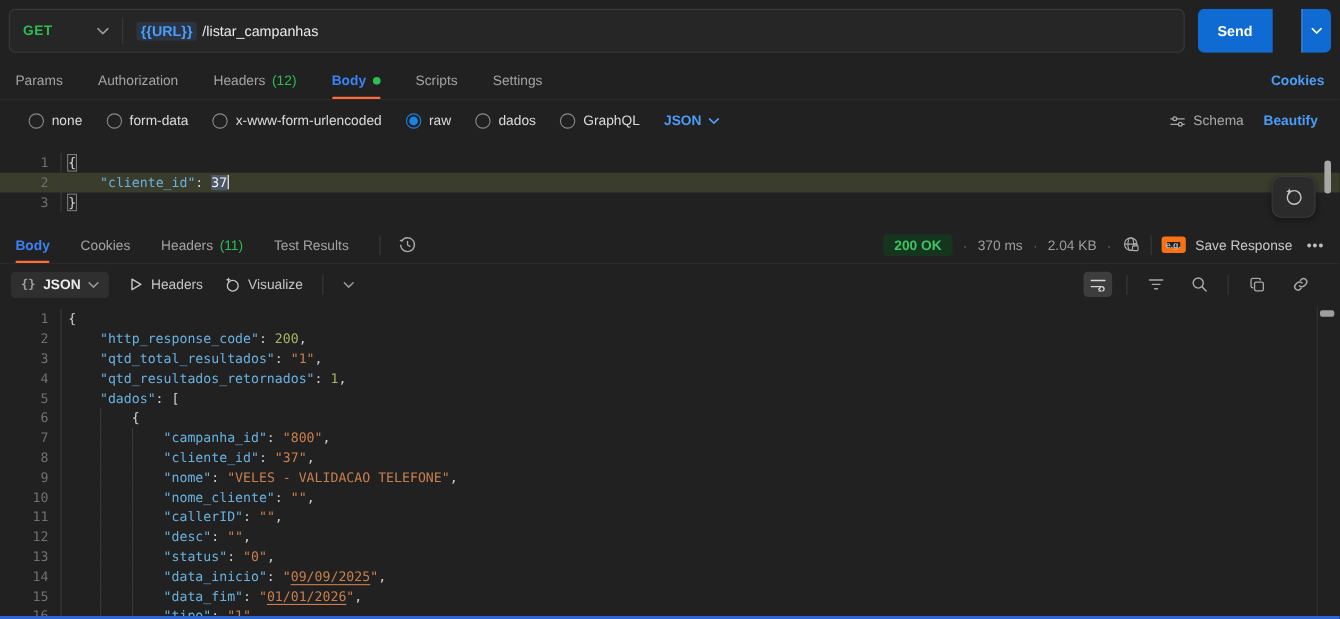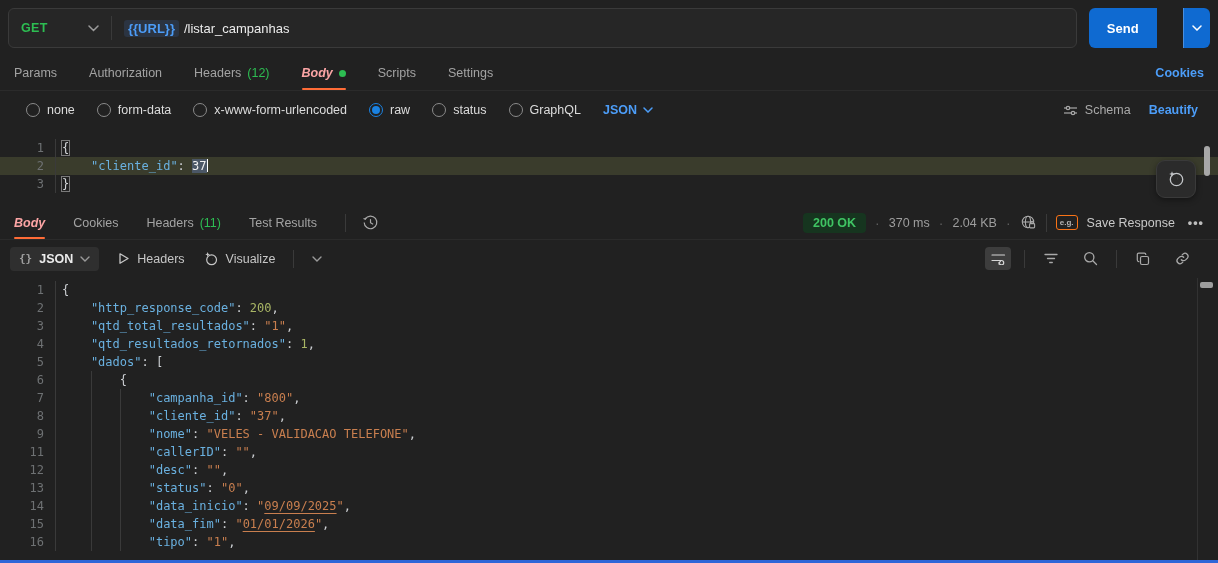--- a/index.html
+++ b/index.html
@@ -20,21 +20,21 @@
   .url-text { display:flex; align-items:center; gap:5px; padding-left:12px; font-size:13px; }
   .env-var { color:#4c9df8; background:#2b3442; border-radius:3px; padding:1px 4px; font-weight:600; }
   .url-path { color:#ececec; }
   .send-group { margin-left:12px; height:40px; display:flex; border-radius:6px; overflow:hidden;gap:26px; }
   .send-main { background:#0f6ad1; color:#fff; font-weight:600; font-size:13px; border:none; padding:0 18px; cursor:pointer; font-family:inherit; }
   .send-caret { background:#0f6ad1; border:none; border-left:1px solid rgba(255,255,255,.25); width:30px; display:flex; align-items:center; justify-content:center; cursor:pointer; }
 
   
   .req-tabs { top:56px; left:0; right:0; height:35px; border-bottom:1px solid #2b2b2b; display:flex; align-items:stretch; gap:32px; padding:0 14px; }
   .tab { display:flex; align-items:center; gap:6px; color:#a3a3a3; cursor:pointer; position:relative; font-size:12.5px; }
-  .tab.active { color:#fca5a5; font-weight:600;font-style:italic; }
+  .tab.active { color:#3b82f6; font-weight:600; }
   .tab.active::after { content:""; position:absolute; left:0; right:0; bottom:0; height:2px; background:#ff6c37; border-radius:1px; }
   .tab .count { color:#2dbd52; }
   .tab .dot { width:7px; height:7px; border-radius:50%; background:#2dbd52; }
   .cookies-link { position:absolute; right:14px; top:0; bottom:0; display:flex; align-items:center; color:#4c9df8; font-weight:600; cursor:pointer; }
 
   
   .mode-row { top:91px; left:12px; right:0; height:38px; display:flex; align-items:center; gap:22px; padding:0 14px; }
   .radio-item { display:flex; align-items:center; gap:7px; color:#dcdcdc; cursor:pointer; }
   .radio-circle { width:14px; height:14px; border-radius:50%; border:1.5px solid #8a8a8a; flex:0 0 auto; position:relative; }
   .radio-item.selected .radio-circle { border-color:#1a82e2; }
@@ -66,21 +66,21 @@
   .postbot-btn { right:22px; top:21px; width:40px; height:38px; background:#2b2b2b; border:1px solid #3a3a3a; border-radius:9px; display:flex; align-items:center; justify-content:center; cursor:pointer; box-shadow:0 2px 6px rgba(0,0,0,.4); }
 
   
   .resp-header { top:206px; left:0; right:0; height:34px; border-bottom:1px solid #2b2b2b; display:flex; align-items:stretch; gap:28px; padding:0 14px; }
   .resp-header .tab { font-size:12.5px; }
   .hist-wrap { display:flex; align-items:center; gap:16px; }
   .v-div { width:1px; height:18px; background:#3a3a3a; align-self:center; }
   .resp-meta { margin-left:auto; display:flex; align-items:center; gap:9px; color:#9e9e9e; }
   .status-badge { color:#3fc463; background:#16351f; border-radius:4px; padding:3px 10px; font-weight:600; }
   .meta-dot { color:#5d5d5d; font-size:14px; }
-  .save-chip { display:flex; align-items:center; justify-content:center; width:22px; height:15px; border:1px solid #f97316; border-radius:3px; color:#b5b5b5; font-size:8px; font-weight:600; }
+  .save-chip { display:flex; align-items:center; justify-content:center; width:22px; height:15px; border:5px solid #f97316; border-radius:3px; color:#b5b5b5; font-size:8px; font-weight:600; }
   .save-label { color:#c9c9c9; cursor:pointer; }
   .more-dots { color:#bdbdbd; letter-spacing:1px; font-weight:700; cursor:pointer; padding-left:4px; }
 
   
   .resp-toolbar { top:240px; left:0; right:0; height:37px; display:flex; align-items:center; padding:0 10px; gap:18px; }
   .format-btn { display:flex; align-items:center; gap:7px; background:#2f2f2f; border-radius:4px; padding:5px 9px; cursor:pointer; }
   .format-braces { color:#9f9f9f; font-weight:700; font-family:"DejaVu Sans Mono",monospace; font-size:11px; }
   .format-label { color:#ececec; font-weight:600; }
   .tool-item { display:flex; align-items:center; gap:7px; color:#c6c6c6; cursor:pointer; }
   .toolbar-right { margin-left:auto; display:flex; align-items:center; gap:13px; padding-right:13px; }
@@ -163,21 +163,21 @@
       <span class="radio-item">
         <span class="radio-circle"></span>
         <span>x-www-form-urlencoded</span>
       </span>
       <span class="radio-item selected">
         <span class="radio-circle"></span>
         <span>raw</span>
       </span>
       <span class="radio-item">
         <span class="radio-circle"></span>
-        <span>status</span>
+        <span>dados</span>
       </span>
       <span class="radio-item">
         <span class="radio-circle"></span>
         <span>GraphQL</span>
       </span>
     </span>
   <span class="lang-select">
     <span>JSON</span>
     <svg width="10" height="6" viewBox="0 0 10 6">
         <path d="M1 1l4 4 4-4" fill="none" stroke="#4c9df8" stroke-width="1.5" stroke-linecap="round"></path>
@@ -337,20 +337,21 @@
 <div class="abs editor resp-editor" id="resp-editor">
     <div class="code-line"><span class="ln">1</span><span class="code"><span style="padding-left: 0ch;"><span class="tk-p">{</span></span></span></div>
     <div class="code-line"><span class="ln">2</span><span class="code"><span style="padding-left: 4ch;"><span class="tk-k">"http_response_code"</span><span class="tk-p">: </span><span class="tk-d">200</span><span class="tk-p">,</span></span></span></div>
     <div class="code-line"><span class="ln">3</span><span class="code"><span style="padding-left: 4ch;"><span class="tk-k">"qtd_total_resultados"</span><span class="tk-p">: </span><span class="tk-s">"1"</span><span class="tk-p">,</span></span></span></div>
     <div class="code-line"><span class="ln">4</span><span class="code"><span style="padding-left: 4ch;"><span class="tk-k">"qtd_resultados_retornados"</span><span class="tk-p">: </span><span class="tk-d">1</span><span class="tk-p">,</span></span></span></div>
     <div class="code-line"><span class="ln">5</span><span class="code"><span style="padding-left: 4ch;"><span class="tk-k">"dados"</span><span class="tk-p">: [</span></span></span></div>
     <div class="code-line"><span class="ln">6</span><span class="code"><span class="guide" style="left: calc(4ch + 6px);"></span><span style="padding-left: 8ch;"><span class="tk-p">{</span></span></span></div>
     <div class="code-line"><span class="ln">7</span><span class="code"><span class="guide" style="left: calc(4ch + 6px);"></span><span class="guide" style="left: calc(8ch + 6px);"></span><span style="padding-left: 12ch;"><span class="tk-k">"campanha_id"</span><span class="tk-p">: </span><span class="tk-s">"800"</span><span class="tk-p">,</span></span></span></div>
     <div class="code-line"><span class="ln">8</span><span class="code"><span class="guide" style="left: calc(4ch + 6px);"></span><span class="guide" style="left: calc(8ch + 6px);"></span><span style="padding-left: 12ch;"><span class="tk-k">"cliente_id"</span><span class="tk-p">: </span><span class="tk-s">"37"</span><span class="tk-p">,</span></span></span></div>
     <div class="code-line"><span class="ln">9</span><span class="code"><span class="guide" style="left: calc(4ch + 6px);"></span><span class="guide" style="left: calc(8ch + 6px);"></span><span style="padding-left: 12ch;"><span class="tk-k">"nome"</span><span class="tk-p">: </span><span class="tk-s">"VELES - VALIDACAO TELEFONE"</span><span class="tk-p">,</span></span></span></div>
+    <div class="code-line"><span class="ln">10</span><span class="code"><span class="guide" style="left: calc(4ch + 6px);"></span><span class="guide" style="left: calc(8ch + 6px);"></span><span style="padding-left: 12ch;"><span class="tk-k">"nome_cliente"</span><span class="tk-p">: </span><span class="tk-s">""</span><span class="tk-p">,</span></span></span></div>
     <div class="code-line"><span class="ln">11</span><span class="code"><span class="guide" style="left: calc(4ch + 6px);"></span><span class="guide" style="left: calc(8ch + 6px);"></span><span style="padding-left: 12ch;"><span class="tk-k">"callerID"</span><span class="tk-p">: </span><span class="tk-s">""</span><span class="tk-p">,</span></span></span></div>
     <div class="code-line"><span class="ln">12</span><span class="code"><span class="guide" style="left: calc(4ch + 6px);"></span><span class="guide" style="left: calc(8ch + 6px);"></span><span style="padding-left: 12ch;"><span class="tk-k">"desc"</span><span class="tk-p">: </span><span class="tk-s">""</span><span class="tk-p">,</span></span></span></div>
     <div class="code-line"><span class="ln">13</span><span class="code"><span class="guide" style="left: calc(4ch + 6px);"></span><span class="guide" style="left: calc(8ch + 6px);"></span><span style="padding-left: 12ch;"><span class="tk-k">"status"</span><span class="tk-p">: </span><span class="tk-s">"0"</span><span class="tk-p">,</span></span></span></div>
     <div class="code-line"><span class="ln">14</span><span class="code"><span class="guide" style="left: calc(4ch + 6px);"></span><span class="guide" style="left: calc(8ch + 6px);"></span><span style="padding-left: 12ch;"><span class="tk-k">"data_inicio"</span><span class="tk-p">: </span><span class="tk-s">"</span><span class="tk-su">09/09/2025</span><span class="tk-s">"</span><span class="tk-p">,</span></span></span></div>
     <div class="code-line"><span class="ln">15</span><span class="code"><span class="guide" style="left: calc(4ch + 6px);"></span><span class="guide" style="left: calc(8ch + 6px);"></span><span style="padding-left: 12ch;"><span class="tk-k">"data_fim"</span><span class="tk-p">: </span><span class="tk-s">"</span><span class="tk-su">01/01/2026</span><span class="tk-s">"</span><span class="tk-p">,</span></span></span></div>
     <div class="code-line"><span class="ln">16</span><span class="code"><span class="guide" style="left: calc(4ch + 6px);"></span><span class="guide" style="left: calc(8ch + 6px);"></span><span style="padding-left: 12ch;"><span class="tk-k">"tipo"</span><span class="tk-p">: </span><span class="tk-s">"1"</span><span class="tk-p">,</span></span></span></div>
   </div>
 <div class="abs resp-scroll-line"></div>
 <div class="abs resp-scroll-thumb"></div>
 

